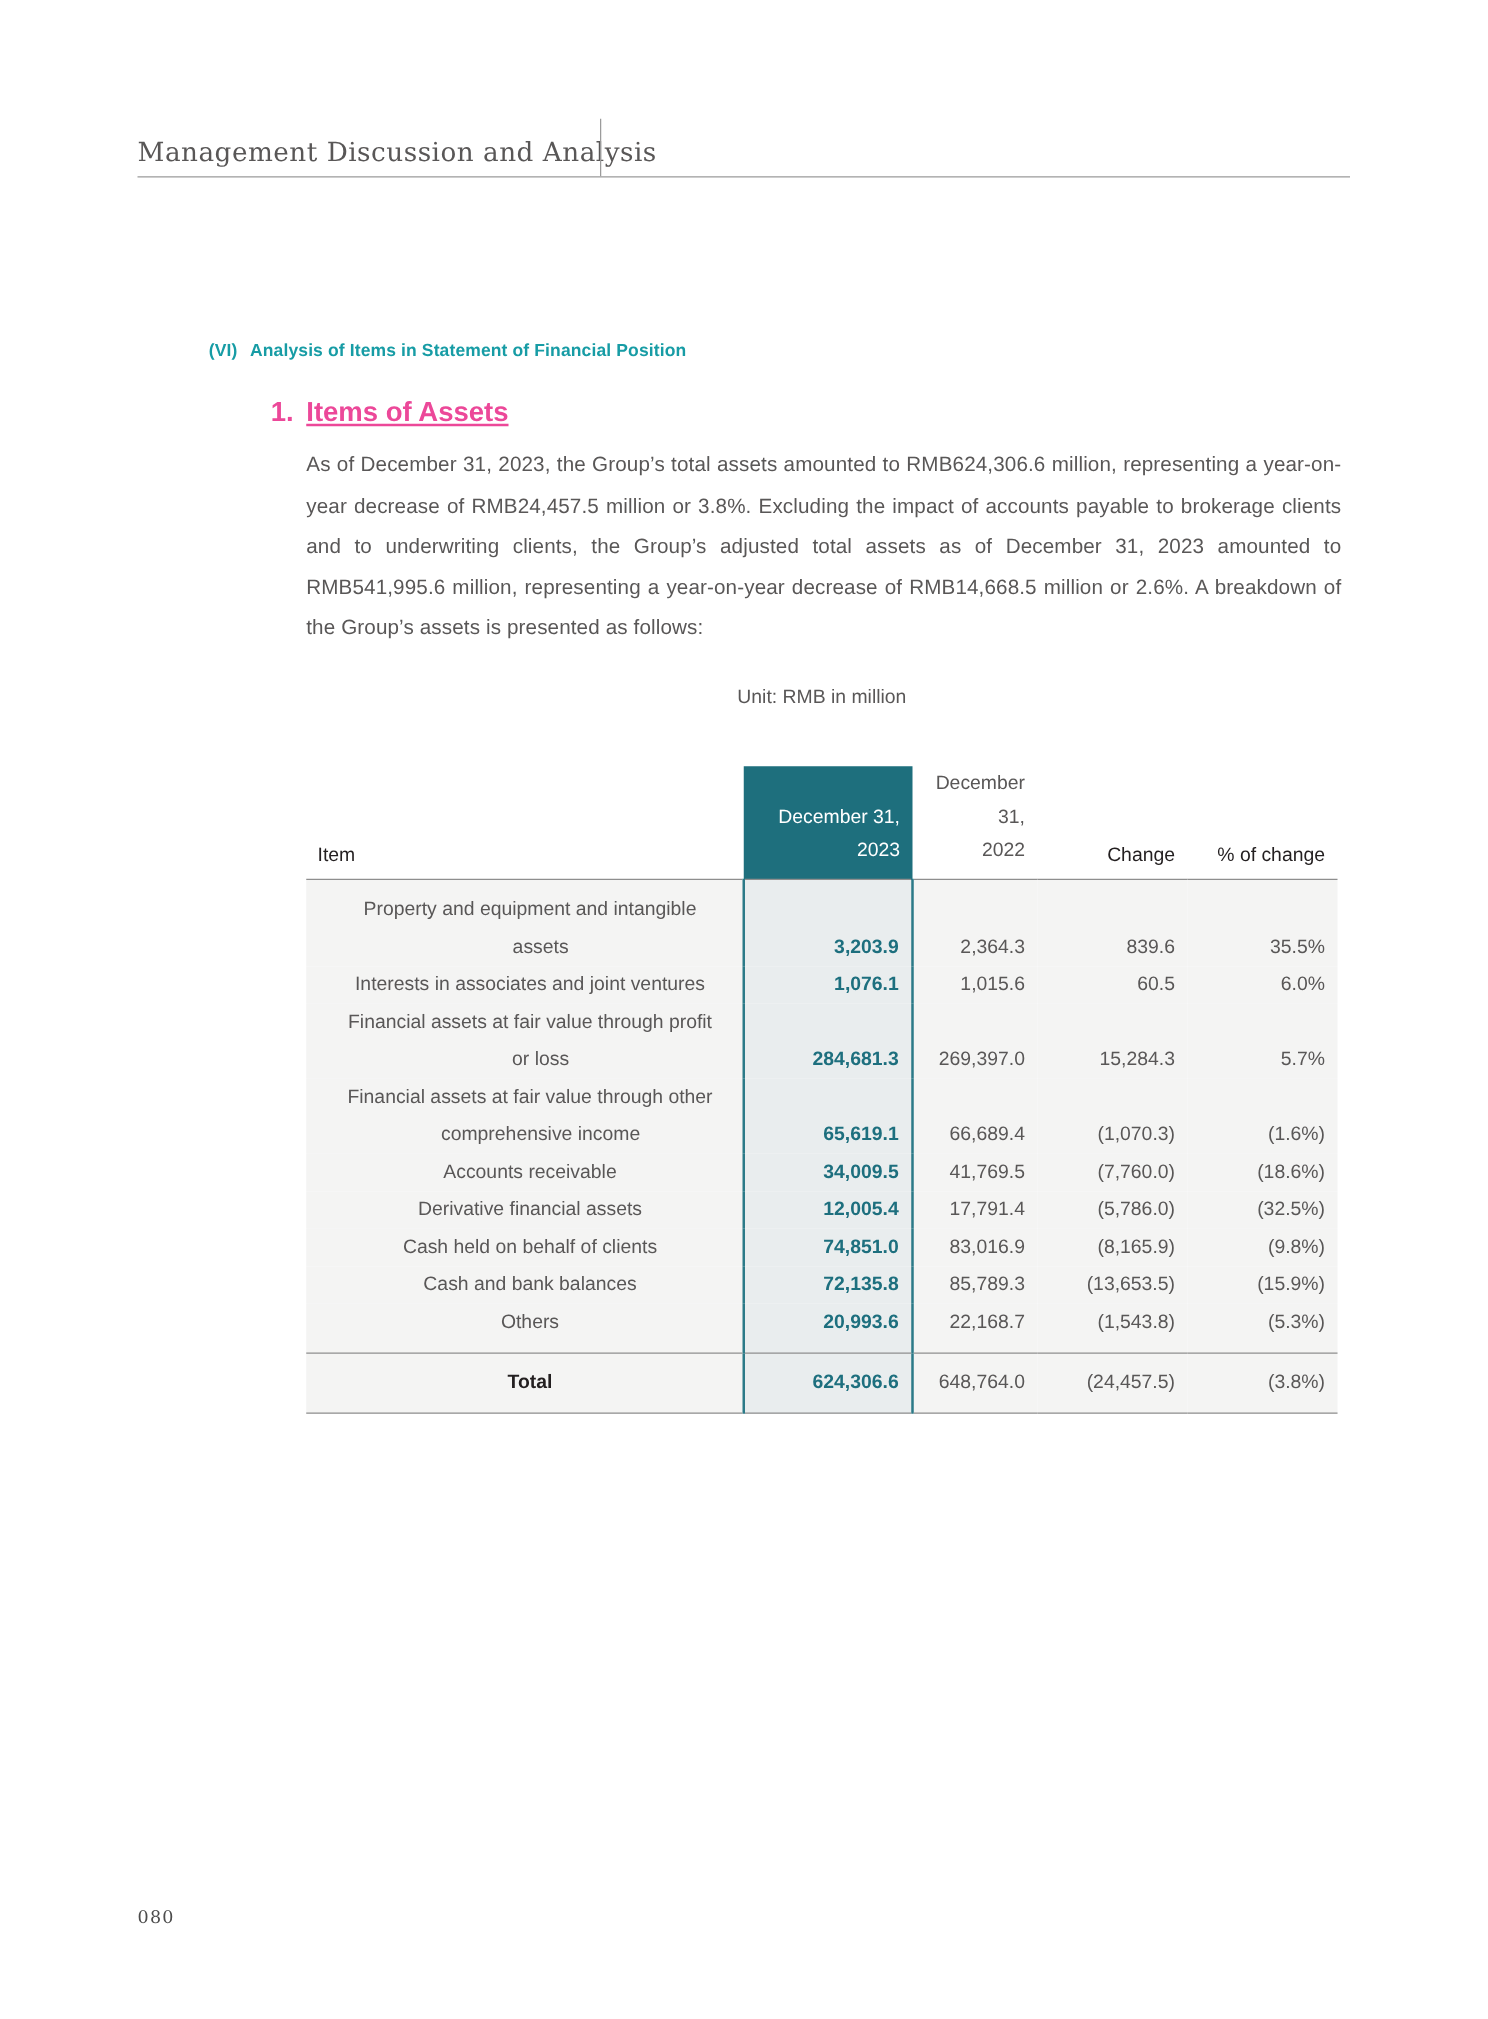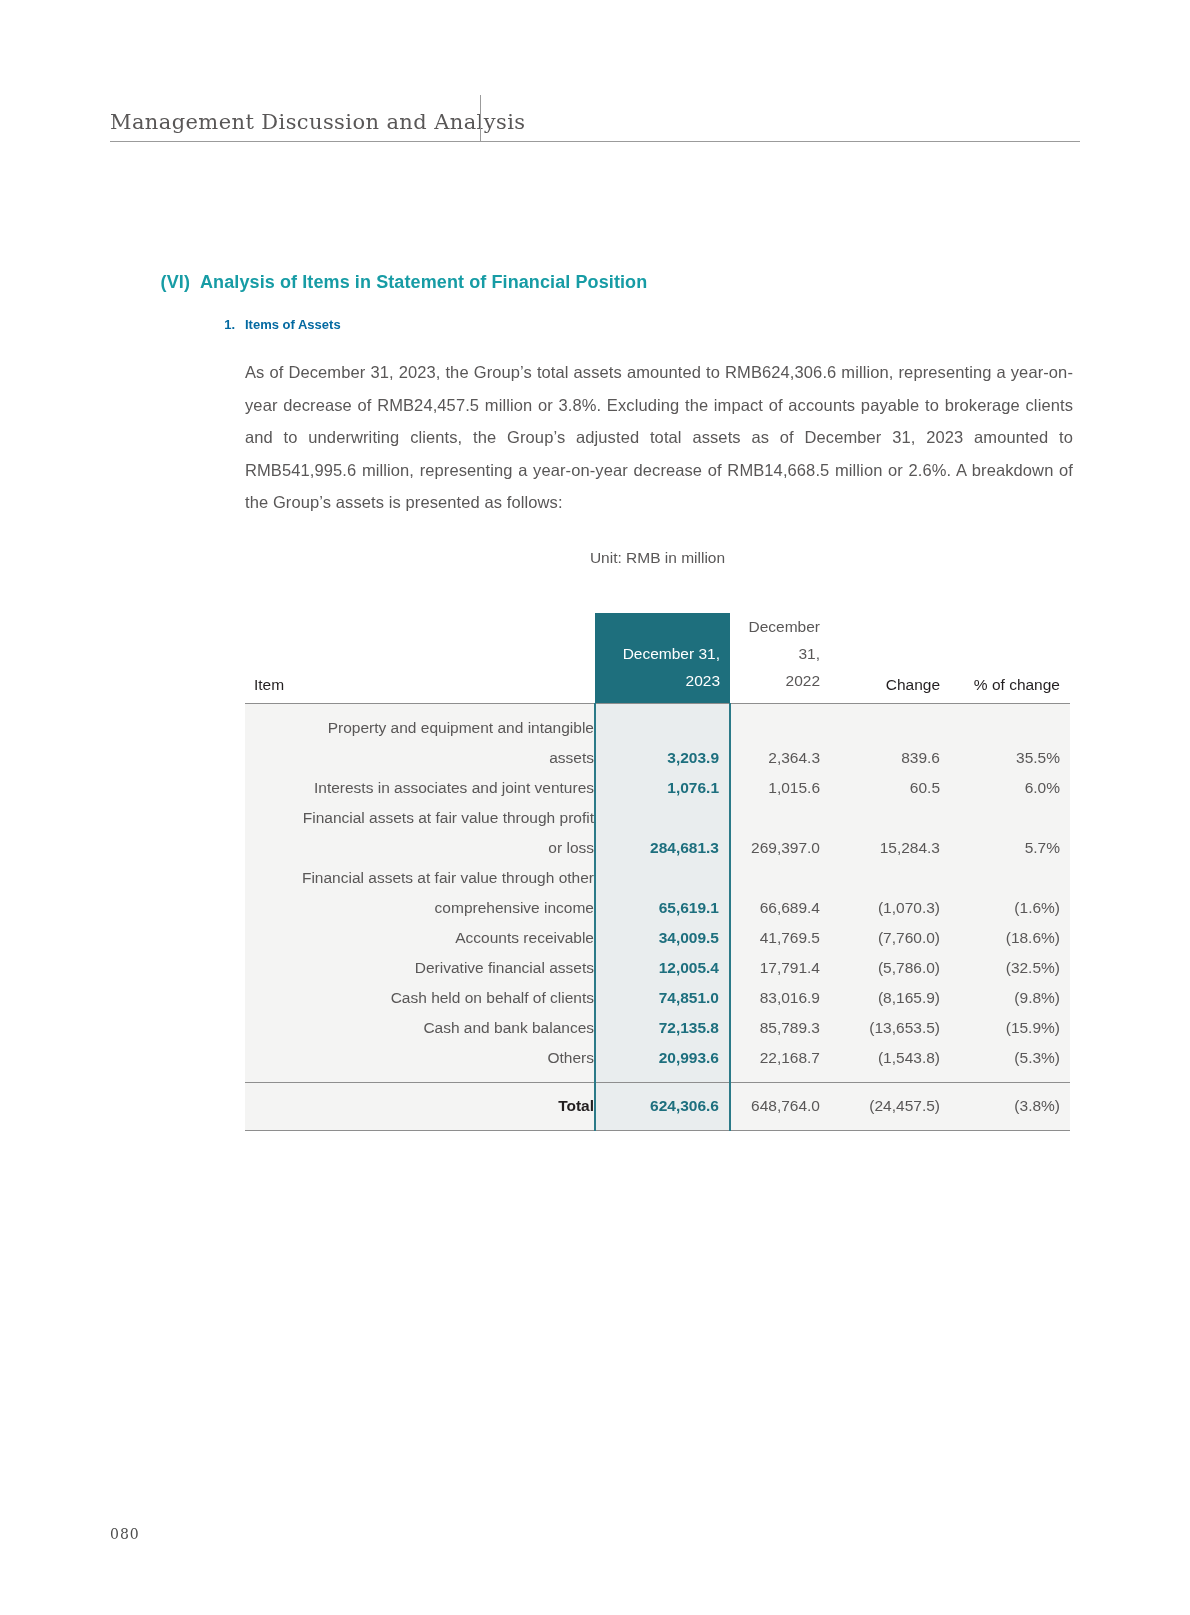--- a/index.html
+++ b/index.html
@@ -19,26 +19,26 @@
   .top-header .hdr-title {
     position:absolute; left:0; bottom:7px;
     font-family:"DejaVu Serif","Liberation Serif",serif;
     font-size:21px; font-weight:400; color:#595757; letter-spacing:0.4px;
   }
   .top-header .vline { position:absolute; left:370px; top:0; width:1px; height:46px; background:#9b9b9b; }
 
   
   .section-heading {
     position:absolute; left:150px; top:272px;
-    font-size:18px; font-weight:700; color:#179ca5; letter-spacing:0.1px;
+    font-size:14px; font-weight:700; color:#179ca5; letter-spacing:0.1px;
   }
   .section-heading .num { display:inline-block; width:50px; }
   .sub-heading {
     position:absolute; left:200px; top:317px;
-    font-size:13px; font-weight:700; color:#0369a1;
+    font-size:22px; font-weight:700; color:#ec4899;text-decoration:underline;
   }
   .sub-heading .num { display:inline-block; width:45px; }
 
   
   .body-paragraph {
     position:absolute; left:245px; top:356px; width:828px;
     font-size:16.5px; line-height:32.5px; color:#595757;
     text-align:justify; letter-spacing:0.1px;
   }
 
@@ -58,21 +58,21 @@
   thead th { vertical-align:bottom; border-bottom:1px solid #8e8e8e; padding-bottom:9px; }
   .th-item  { text-align:left; padding-left:9px; color:#231f20; font-weight:700; }
   .th-2023  { background:#1e6f7d; color:#ffffff; font-weight:700; text-align:right;
               padding:9px 10px 9px 0; line-height:27px; }
   .th-2022  { text-align:right; padding-right:10px; line-height:27px; color:#595757; }
   .th-change, .th-pct { text-align:right; padding-right:10px; color:#231f20; font-weight:700; }
 
   tbody td, tfoot td { background:#f4f4f3; vertical-align:bottom; line-height:30px; }
   tbody tr:first-child td { padding-top:9px; }
   tbody tr:last-child td  { padding-bottom:9px; }
-  .item-cell { text-align:right; padding-left:9px; }
+  .item-cell { text-align:center; padding-left:9px; }
   .item-cell .cont-line { padding-left:17px; }
   .num  { text-align:right; padding-right:10px; }
   .c2023 {
     background:#e9edee; color:#1d6f7e; font-weight:700;
     border-left:2px solid #2b7a88; border-right:2px solid #2b7a88;
   }
   tfoot td {
     border-top:1px solid #8e8e8e; border-bottom:1px solid #8e8e8e;
     padding-top:8px; padding-bottom:9px;
   }

